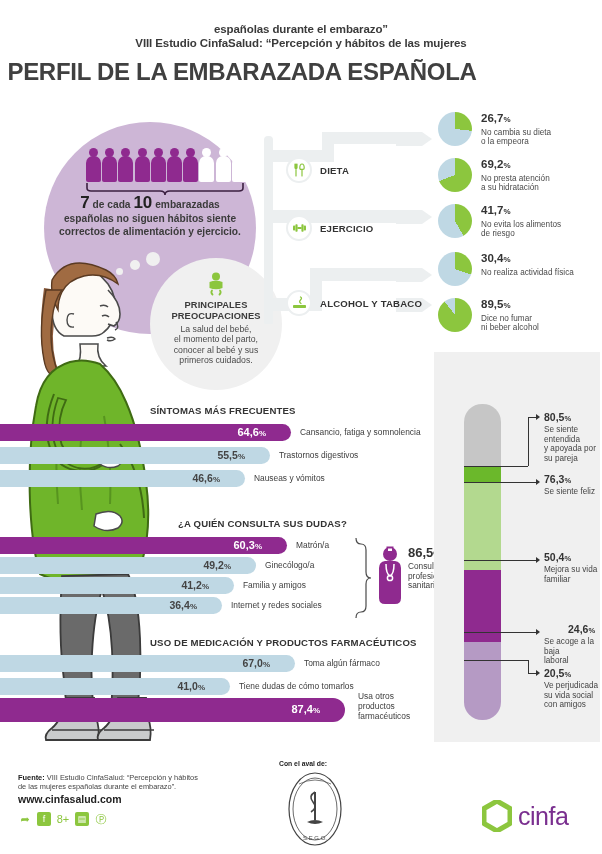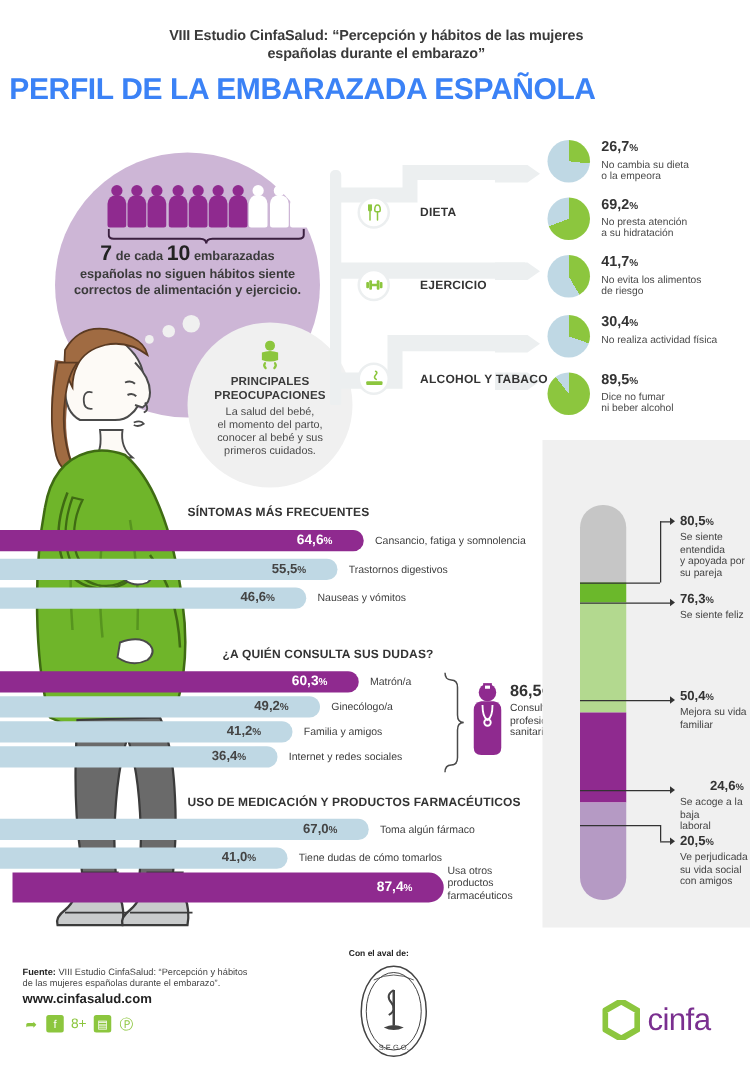--- a/index.html
+++ b/index.html
@@ -12,21 +12,21 @@
   #page { position: relative; width: 602px; height: 854px; background:#fff; }
 
   
   .hdr-sub {
     position:absolute; top:22px; left:0; width:602px;
     text-align:center; font-size:11.5px; font-weight:bold; color:#3a3a3a;
     line-height:14px; letter-spacing:-0.1px;
   }
   .hdr-title {
     position:absolute; top:58px; left:0; width:484px;
-    text-align:center; font-size:24px; font-weight:bold; color:#3b82f6;
+    text-align:center; font-size:24px; font-weight:bold; color:#404040;
     letter-spacing:-0.3px;
   }
 
   
   .lilac-circle {
     position:absolute; left:44px; top:122px; width:212px; height:212px;
     border-radius:50%; background:#cdb6d6;
   }
   .women-row { position:absolute; left:86px; top:148px; width:160px; height:34px; display:flex; gap:2px; }
   .w-ico { width:15px; height:34px; position:relative; }
@@ -61,21 +61,21 @@
     font-size:8.7px; color:#4a4a4a; line-height:10.4px;
   }
 
   
   .woman { position:absolute; left:8px; top:228px; width:180px; height:520px; }
   .cat { position:absolute; height:26px; display:flex; align-items:center; }
   .cat .cat-ico {
     width:26px; height:26px; border-radius:50%; background:#fff;
     border:2px solid #eceff0; display:flex; align-items:center; justify-content:center;
   }
-  .cat .cat-lbl { margin-left:24px; font-size:9.6px; font-weight:bold; color:#333; letter-spacing:0.2px; }
+  .cat .cat-lbl { margin-left:8px; font-size:9.6px; font-weight:bold; color:#333; letter-spacing:0.2px; }
 
   .pie-row { position:absolute; display:flex; align-items:flex-start; }
   .pie { width:34px; height:34px; border-radius:50%; flex:none; }
   .pie-txt { margin-left:9px; }
   .pie-val { font-size:11.5px; font-weight:bold; color:#333; line-height:12px; }
   .pie-val .pct { font-size:8px; }
   .pie-lbl { font-size:8.2px; color:#4a4a4a; line-height:9.6px; margin-top:1.5px; }
 
   
   .sec-title { position:absolute; font-size:9.6px; font-weight:bold; color:#333; letter-spacing:0.15px; }
@@ -116,22 +116,22 @@
   .sego { position:absolute; left:285px; top:770px; width:60px; height:78px; }
   .cinfa { position:absolute; left:482px; top:800px; display:flex; align-items:center; gap:6px; }
   .cinfa-word { font-size:25px; color:#7a2f8f; letter-spacing:-0.5px; line-height:25px; }
 </style>
 </head>
 <body>
 
 <div id="page">
 
   <div class="hdr-sub">
+    <div>españolas durante el embarazo”</div>
     <div>VIII Estudio CinfaSalud: “Percepción y hábitos de las mujeres</div>
-    <div>españolas durante el embarazo”</div>
   </div>
   <div class="hdr-title">PERFIL DE LA EMBARAZADA ESPAÑOLA</div>
 
   <div class="lilac-circle"></div>
   <div class="women-row" id="women-row">
       <div class="w-ico on">
         <div class="head"></div>
         <div class="body"></div>
       </div>
       <div class="w-ico on">
@@ -359,21 +359,21 @@
       <div class="blabel" style="left: 231px; top: 601px;">Internet y redes sociales</div>
       <div class="sec-title" style="left: 150px; top: 637px;">USO DE MEDICACIÓN Y PRODUCTOS FARMACÉUTICOS</div>
       <div class="bar blue" style="top: 655px; width: 295px;">
         <span class="bval">67,0<span class="pct">%</span></span>
       </div>
       <div class="blabel" style="left: 304px; top: 659px;">Toma algún fármaco</div>
       <div class="bar blue" style="top: 678px; width: 230px;">
         <span class="bval">41,0<span class="pct">%</span></span>
       </div>
       <div class="blabel" style="left: 239px; top: 682px;">Tiene dudas de cómo tomarlos</div>
-      <div class="bar purple" style="top: 698px; width: 345px; height: 24px; border-radius: 0px 12px 12px 0px; margin-left: 10px;">
+      <div class="bar purple" style="top: 698px; width: 345px; height: 24px; border-radius: 0px 12px 12px 0px;">
         <span class="bval">87,4<span class="pct">%</span></span>
       </div>
       <div class="blabel" style="left: 358px; top: 692px; width: 70px;">Usa otros<br>productos<br>farmacéuticos</div>
     </div>
 
   <svg style="position:absolute;left:354px;top:538px;width:18px;height:80px;" viewBox="0 0 18 80">
     <path d="M2,0 q0,6 5,6 q5,0 5,6 l0,22 q0,6 5,6 q-5,0 -5,6 l0,22 q0,6 -5,6 q-5,0 -5,6" fill="none" stroke="#4a4a4a" stroke-width="1.2"></path>
   </svg>
   <svg style="position:absolute;left:376px;top:546px;width:28px;height:60px;" viewBox="0 0 28 60">
     <circle cx="14" cy="8" r="7" fill="#8f2a8f"></circle>

